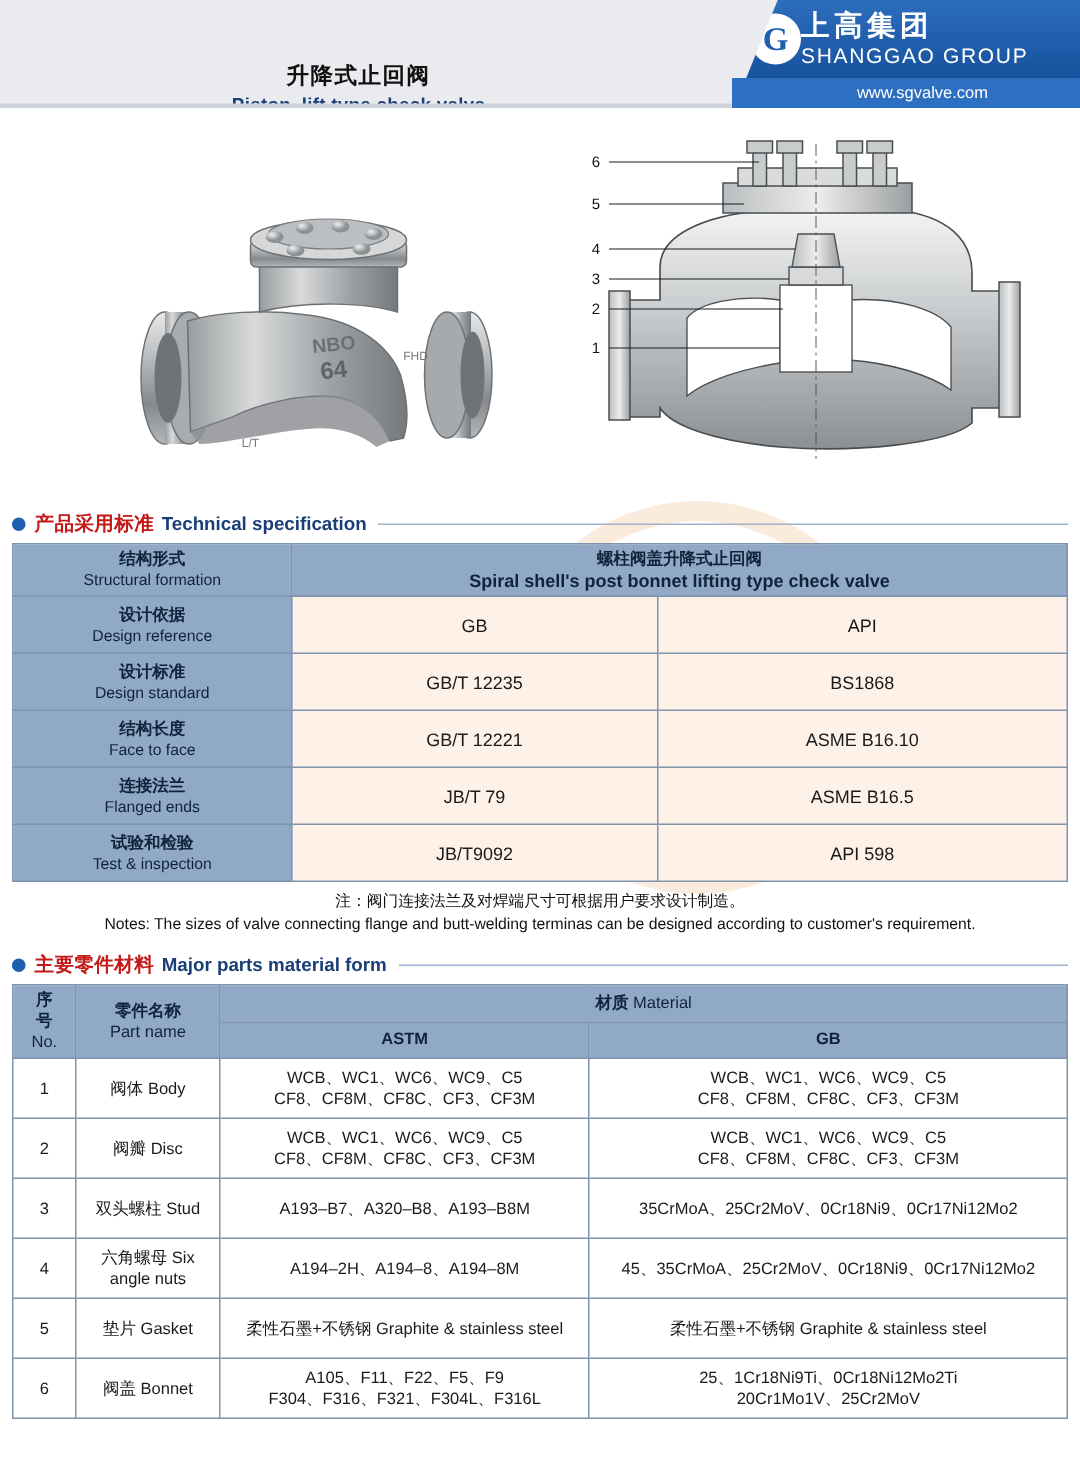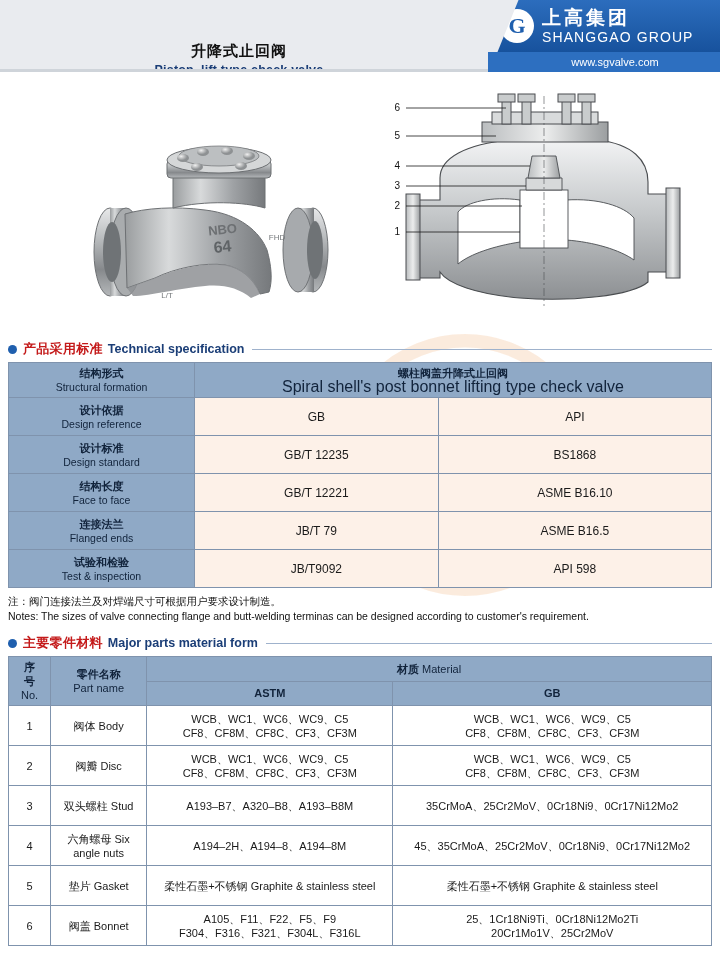--- a/index.html
+++ b/index.html
@@ -63,21 +63,20 @@
     background:#ffffff;
     color:#1f5fae;
     font-size:22px;
     font-weight:bold;
     display:flex;
     align-items:center;
     justify-content:center;
     font-family:"Liberation Serif", serif;
   }
   .logo-text {
-    margin-left:8px;
     color:#fff;
     line-height:1.05;
   }
   .logo-cn {
     font-size:19px;
     font-weight:bold;
     letter-spacing:3px;
   }
   .logo-en {
     font-size:14px;
@@ -192,32 +191,32 @@
     color:#11233b;
     font-weight:bold;
     width:186px;
   }
   .spec-label .en { font-weight:normal; font-size:10.5px; }
   .spec-head {
     background:#8fa9c6;
     color:#11233b;
     font-weight:bold;
   }
-  .spec-head .en { font-weight:normal; font-size:16px; }
+  .spec-head .en { font-weight:bold; font-size:12px; }
   .spec-val {
     background:#fdf1e8;
     height:38px;
     font-size:12px;
   }
   .note {
     margin:6px 8px 2px 8px;
     font-size:10.5px;
     line-height:15px;
     color:#111;
-    position:relative; z-index:2;
+    position:relative; z-index:2;text-align:center;
   }
 
   .mat-head {
     background:#8fa9c6;
     color:#11233b;
     font-weight:bold;
     font-size:11px;
   }
   .mat-head .en { font-weight:normal; }
   .mat-no { width:34px; background:#fff; }

